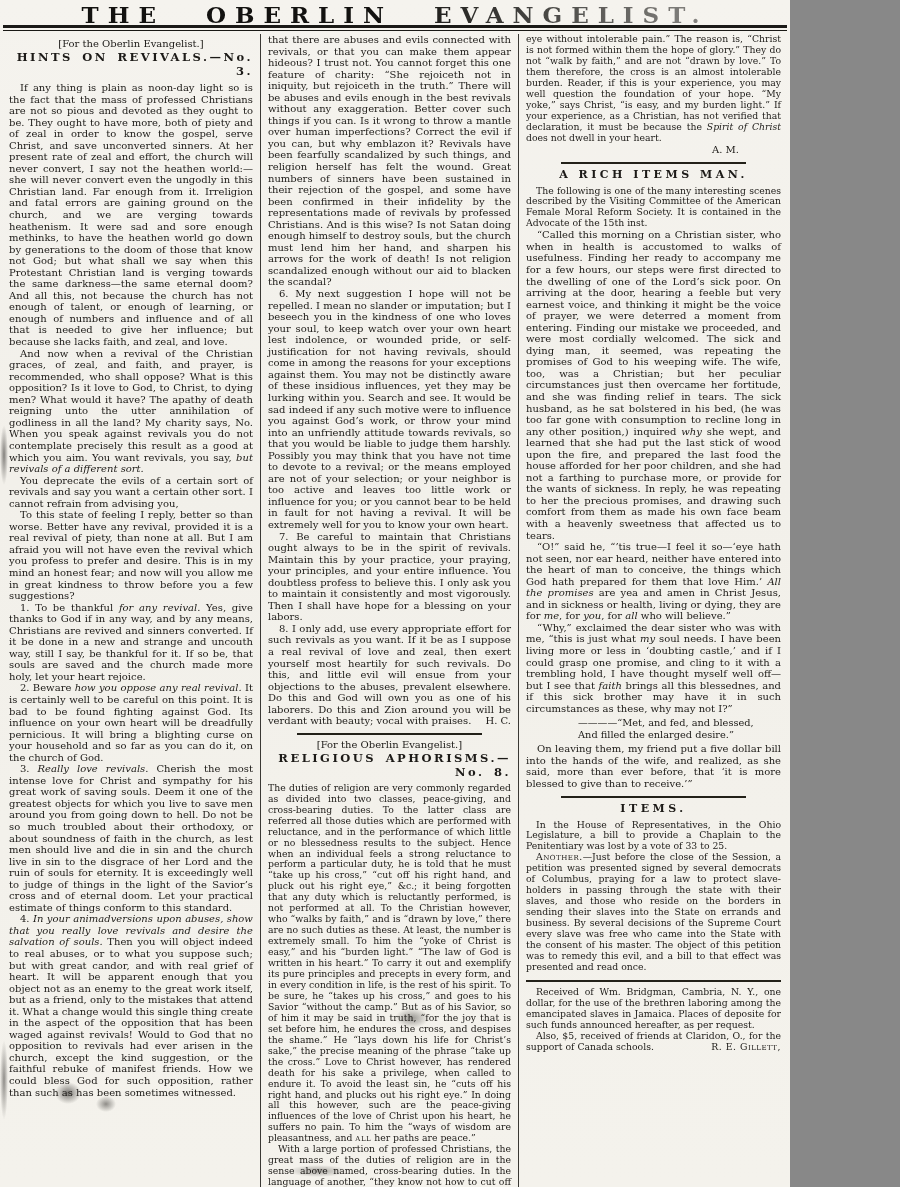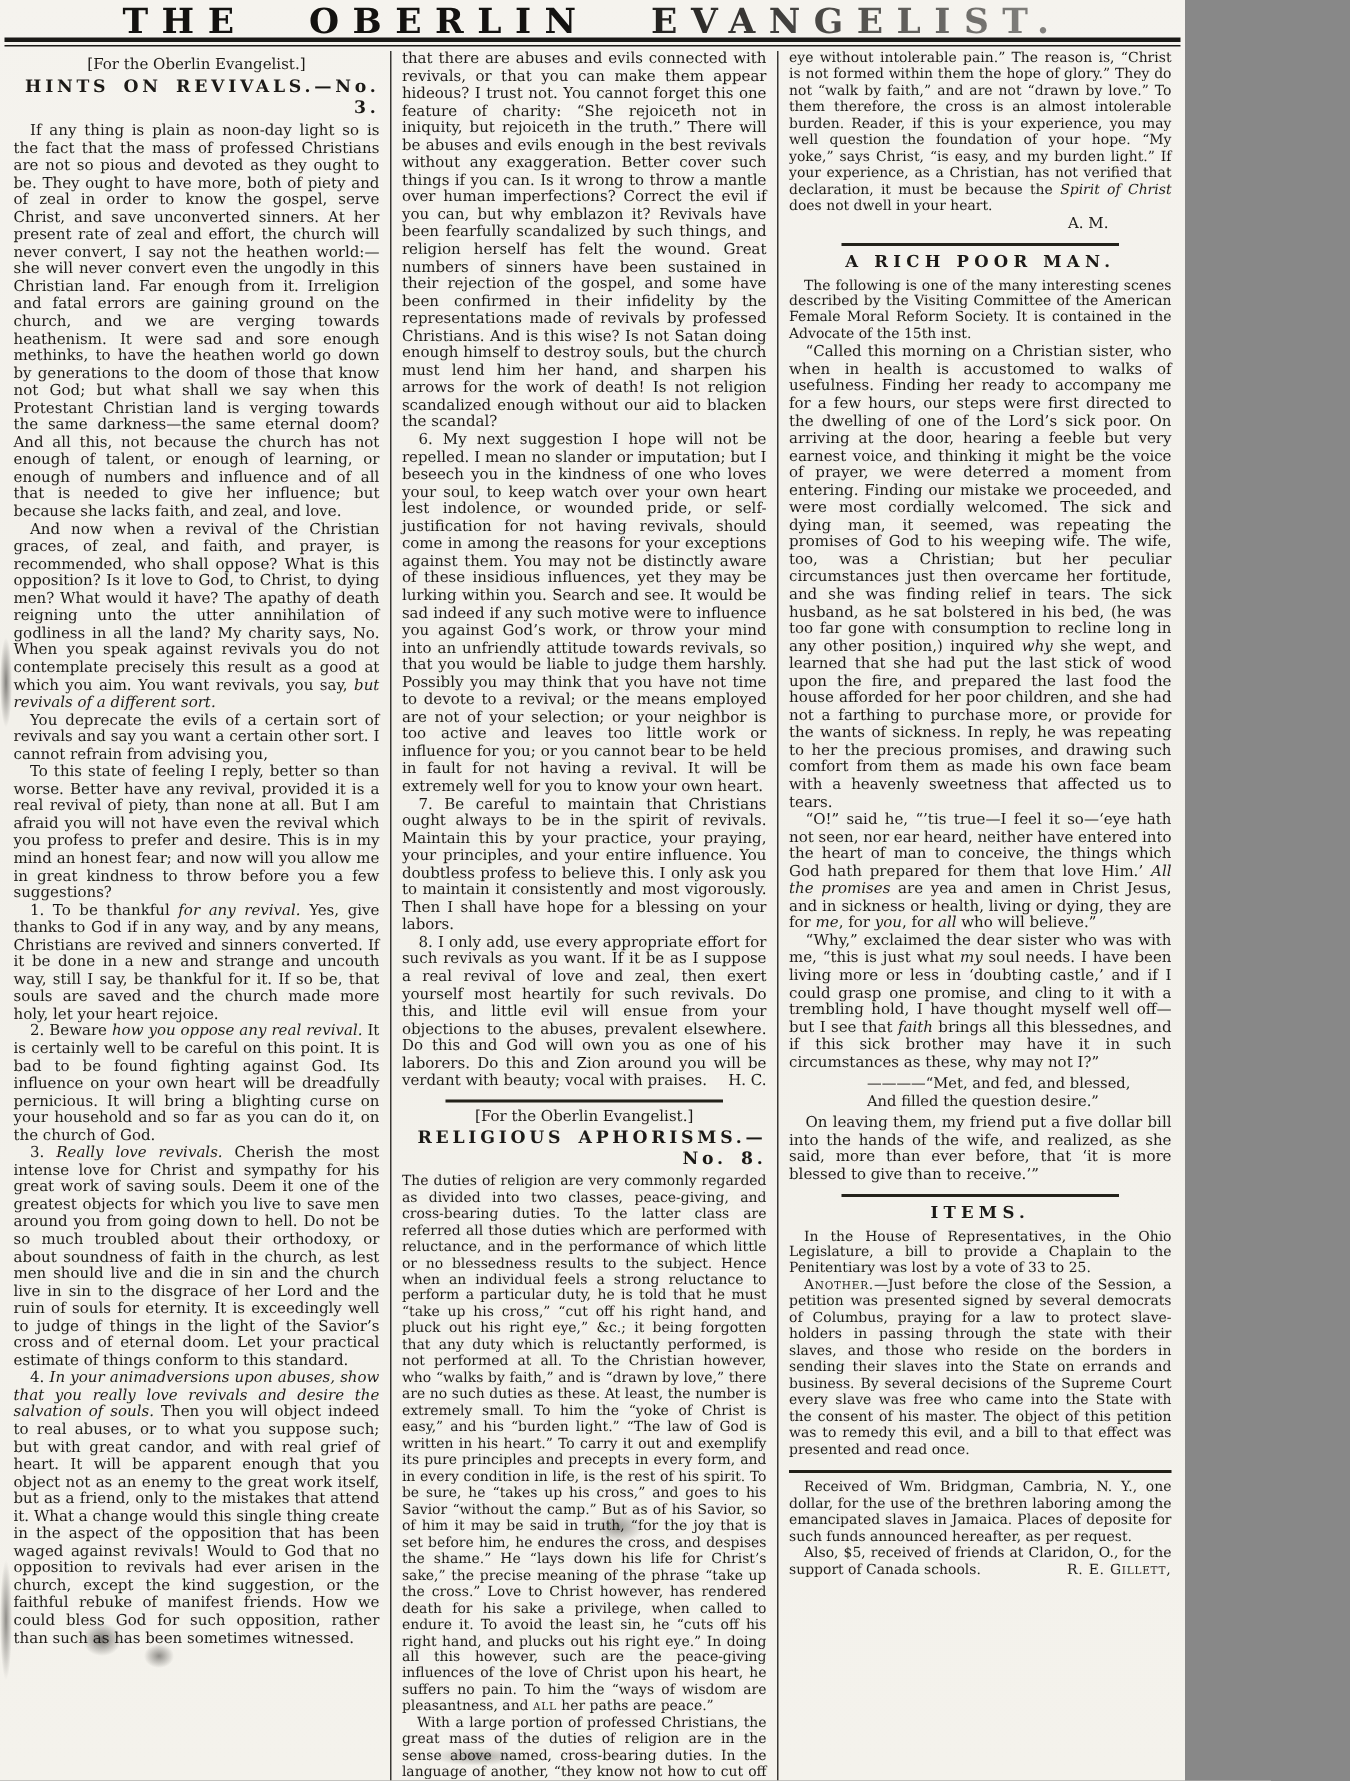--- a/index.html
+++ b/index.html
@@ -71,26 +71,26 @@
         <div class="b-rule"></div>
         <p class="b-attr"><span>[For the Oberlin Evangelist.]</span></p>
         <p class="b-head"><span>RELIGIOUS APHORISMS.—No. 8.</span></p>
         <p class="b-small noind"><span>The duties of religion are very commonly regarded as divided into two classes, peace-giving, and cross-bearing duties. To the latter class are referred all those duties which are performed with reluctance, and in the performance of which little or no blessedness results to the subject. Hence when an individual feels a strong reluctance to perform a particular duty, he is told that he must “take up his cross,” “cut off his right hand, and pluck out his right eye,” &amp;c.; it being forgotten that any duty which is reluctantly performed, is not performed at all. To the Christian however, who “walks by faith,” and is “drawn by love,” there are no such duties as these. At least, the number is extremely small. To him the “yoke of Christ is easy,” and his “burden light.” “The law of God is written in his heart.” To carry it out and exemplify its pure principles and precepts in every form, and in every condition in life, is the rest of his spirit. To be sure, he “takes up his cross,” and goes to his Savior “without the camp.” But as of his Savior, so of him it may be said in truth, “for the joy that is set before him, he endures the cross, and despises the shame.” He “lays down his life for Christ’s sake,” the precise meaning of the phrase “take up the cross.” Love to Christ however, has rendered death for his sake a privilege, when called to endure it. To avoid the least sin, he “cuts off his right hand, and plucks out his right eye.” In doing all this however, such are the peace-giving influences of the love of Christ upon his heart, he suffers no pain. To him the “ways of wisdom are pleasantness, and </span><span class="sc">all</span><span> her paths are peace.”</span></p>
         <p class="b-small"><span>With a large portion of professed Christians, the great mass of the duties of religion are in the sense above named, cross-bearing duties. In the language of another, “they know not how to cut off a right hand, or pluck out a right</span></p>
       </div>
     <div class="col col-b">
         <p class="b-small noind"><span>eye without intolerable pain.” The reason is, “Christ is not formed within them the hope of glory.” They do not “walk by faith,” and are not “drawn by love.” To them therefore, the cross is an almost intolerable burden. Reader, if this is your experience, you may well question the foundation of your hope. “My yoke,” says Christ, “is easy, and my burden light.” If your experience, as a Christian, has not verified that declaration, it must be because the </span><span class="it">Spirit of Christ</span><span> does not dwell in your heart.</span></p>
         <p class="b-sig"><span>A. M.</span></p>
         <div class="b-rule"></div>
-        <p class="b-head2"><span>A RICH POOR MAN.</span></p>
+        <p class="b-head2"><span>A RICH ITEMS MAN.</span></p>
         <p class="b-small"><span>The following is one of the many interesting scenes described by the Visiting Committee of the American Female Moral Reform Society. It is contained in the Advocate of the 15th inst.</span></p>
         <p class="b-para"><span>“Called this morning on a Christian sister, who when in health is accustomed to walks of usefulness. Finding her ready to accompany me for a few hours, our steps were first directed to the dwelling of one of the Lord’s sick poor. On arriving at the door, hearing a feeble but very earnest voice, and thinking it might be the voice of prayer, we were deterred a moment from entering. Finding our mistake we proceeded, and were most cordially welcomed. The sick and dying man, it seemed, was repeating the promises of God to his weeping wife. The wife, too, was a Christian; but her peculiar circumstances just then overcame her fortitude, and she was finding relief in tears. The sick husband, as he sat bolstered in his bed, (he was too far gone with consumption to recline long in any other position,) inquired </span><span class="it">why</span><span> she wept, and learned that she had put the last stick of wood upon the fire, and prepared the last food the house afforded for her poor children, and she had not a farthing to purchase more, or provide for the wants of sickness. In reply, he was repeating to her the precious promises, and drawing such comfort from them as made his own face beam with a heavenly sweetness that affected us to tears.</span></p>
         <p class="b-para"><span>“O!” said he, “’tis true—I feel it so—‘eye hath not seen, nor ear heard, neither have entered into the heart of man to conceive, the things which God hath prepared for them that love Him.’ </span><span class="it">All the promises</span><span> are yea and amen in Christ Jesus, and in sickness or health, living or dying, they are for </span><span class="it">me</span><span>, for </span><span class="it">you</span><span>, for </span><span class="it">all</span><span> who will believe.”</span></p>
         <p class="b-para"><span>“Why,” exclaimed the dear sister who was with me, “this is just what </span><span class="it">my</span><span> soul needs. I have been living more or less in ‘doubting castle,’ and if I could grasp one promise, and cling to it with a trembling hold, I have thought myself well off—but I see that </span><span class="it">faith</span><span> brings all this blessednes, and if this sick brother may have it in such circumstances as these, why may not I?”</span></p>
-        <p class="b-verse"><span>————“Met, and fed, and blessed,</span><br><span>And filled the question desire.”</span></p>
+        <p class="b-verse"><span>————“Met, and fed, and blessed,</span><br><span>And filled the enlarged desire.”</span></p>
         <p class="b-para"><span>On leaving them, my friend put a five dollar bill into the hands of the wife, and realized, as she said, more than ever before, that ‘it is more blessed to give than to receive.’”</span></p>
         <div class="b-rule"></div>
         <p class="b-head2"><span>ITEMS.</span></p>
         <p class="b-small"><span>In the House of Representatives, in the Ohio Legislature, a bill to provide a Chaplain to the Penitentiary was lost by a vote of 33 to 25.</span></p>
         <p class="b-small"><span class="sc">Another.</span><span>—Just before the close of the Session, a petition was presented signed by several democrats of Columbus, praying for a law to protect slave-holders in passing through the state with their slaves, and those who reside on the borders in sending their slaves into the State on errands and business. By several decisions of the Supreme Court every slave was free who came into the State with the consent of his master. The object of this petition was to remedy this evil, and a bill to that effect was presented and read once.</span></p>
         <div class="b-rule2"></div>
         <p class="b-small"><span>Received of Wm. Bridgman, Cambria, N. Y., one dollar, for the use of the brethren laboring among the emancipated slaves in Jamaica. Places of deposite for such funds announced hereafter, as per request.</span></p>
         <p class="b-small"><span>Also, $5, received of friends at Claridon, O., for the support of Canada schools.</span><span class="sc fr">R. E. Gillett,</span></p>
       </div>
   </div>

